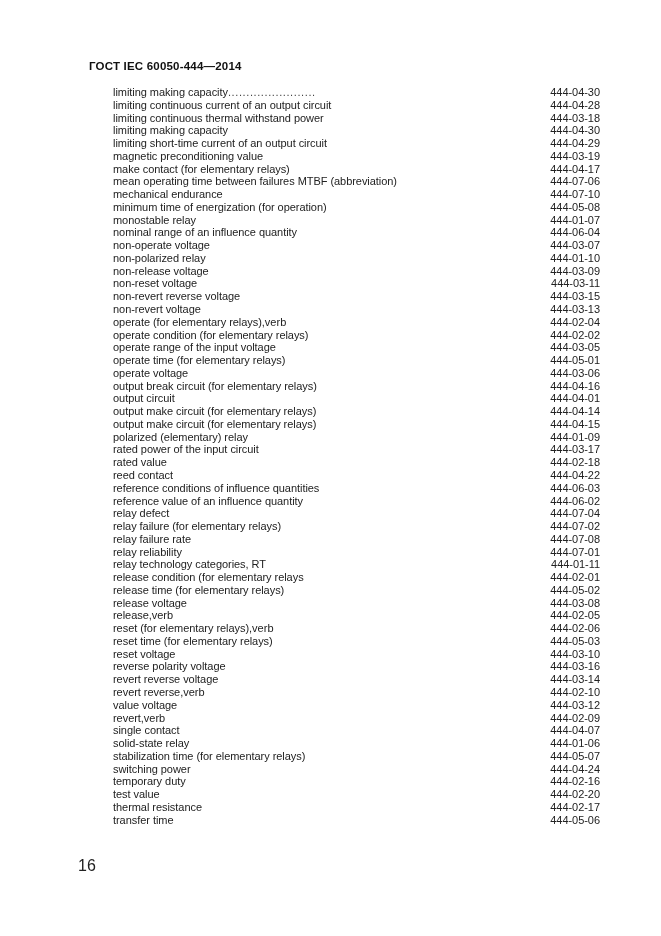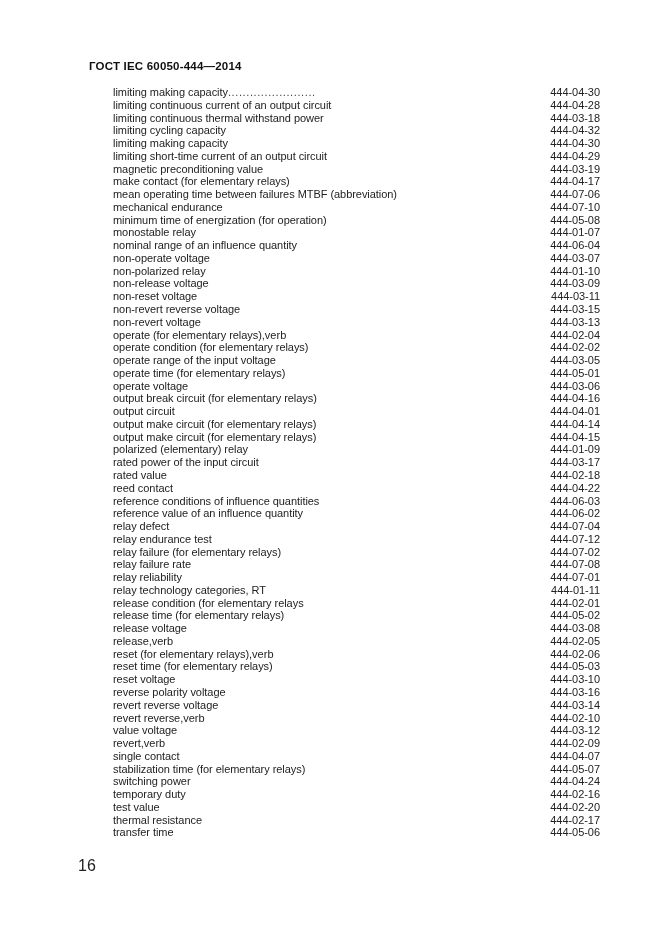--- a/index.html
+++ b/index.html
@@ -101,25 +101,20 @@
         <span class="term">limiting continuous current of an output circuit</span>
         <span class="spacer"></span>
         <span class="code">444-04-28</span>
       </div>
       <div class="index-row">
         <span class="term">limiting continuous thermal withstand power</span>
         <span class="spacer"></span>
         <span class="code">444-03-18</span>
       </div>
       <div class="index-row">
-        <span class="term">limiting cycling capacity</span>
-        <span class="spacer"></span>
-        <span class="code">444-04-32</span>
-      </div>
-      <div class="index-row">
         <span class="term">limiting making capacity</span>
         <span class="spacer"></span>
         <span class="code">444-04-30</span>
       </div>
       <div class="index-row">
         <span class="term">limiting short-time current of an output circuit</span>
         <span class="spacer"></span>
         <span class="code">444-04-29</span>
       </div>
       <div class="index-row">
@@ -262,25 +257,20 @@
         <span class="term">reference value of an influence quantity</span>
         <span class="spacer"></span>
         <span class="code">444-06-02</span>
       </div>
       <div class="index-row">
         <span class="term">relay defect</span>
         <span class="spacer"></span>
         <span class="code">444-07-04</span>
       </div>
       <div class="index-row">
-        <span class="term">relay endurance test</span>
-        <span class="spacer"></span>
-        <span class="code">444-07-12</span>
-      </div>
-      <div class="index-row">
         <span class="term">relay failure (for elementary relays)</span>
         <span class="spacer"></span>
         <span class="code">444-07-02</span>
       </div>
       <div class="index-row">
         <span class="term">relay failure rate</span>
         <span class="spacer"></span>
         <span class="code">444-07-08</span>
       </div>
       <div class="index-row">
@@ -356,20 +346,25 @@
         <span class="vb">verb</span>
         <span class="spacer"></span>
         <span class="code">444-02-09</span>
       </div>
       <div class="index-row">
         <span class="term">single contact</span>
         <span class="spacer"></span>
         <span class="code">444-04-07</span>
       </div>
       <div class="index-row">
+        <span class="term">solid-state relay</span>
+        <span class="spacer"></span>
+        <span class="code">444-01-06</span>
+      </div>
+      <div class="index-row">
         <span class="term">stabilization time (for elementary relays)</span>
         <span class="spacer"></span>
         <span class="code">444-05-07</span>
       </div>
       <div class="index-row">
         <span class="term">switching power</span>
         <span class="spacer"></span>
         <span class="code">444-04-24</span>
       </div>
       <div class="index-row">

